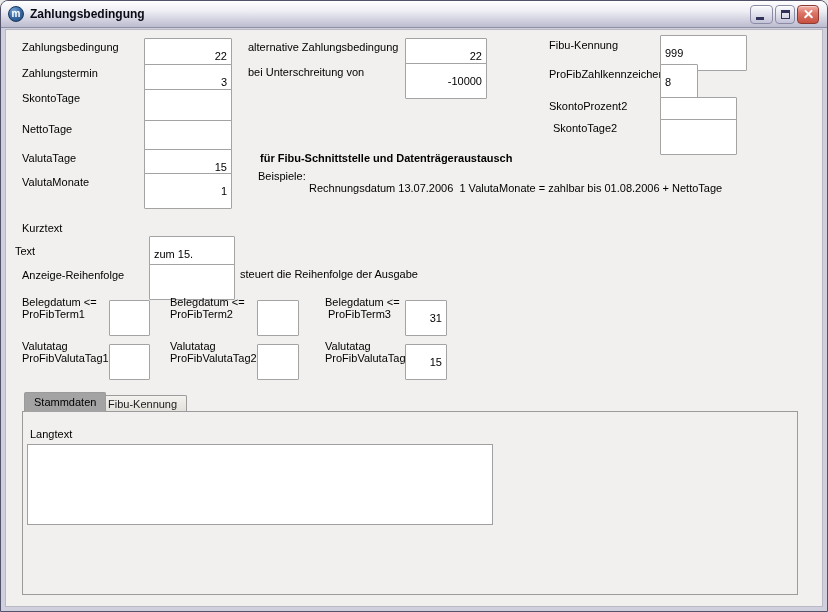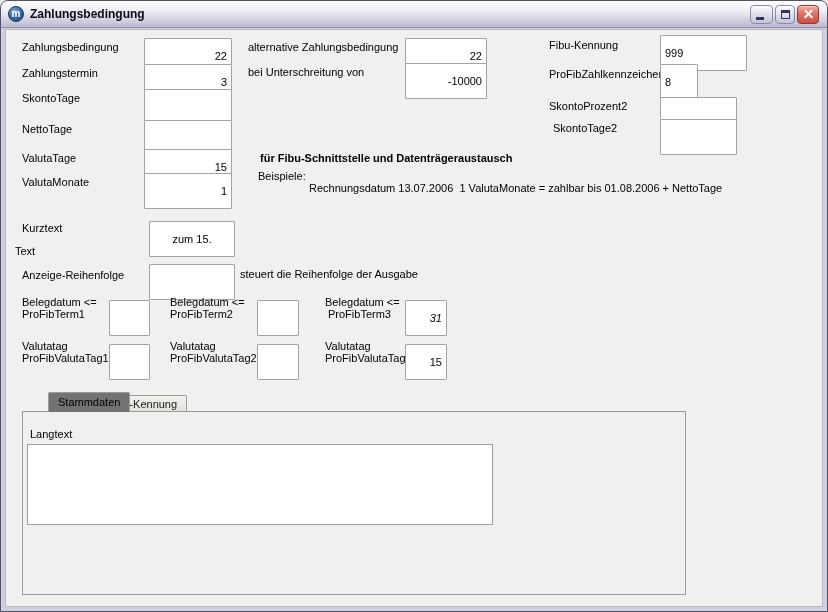--- a/index.html
+++ b/index.html
@@ -72,21 +72,21 @@
   .heading { position:absolute; font-size:11px; font-weight:bold; white-space:nowrap; }
   .example { position:absolute; font-size:11px; white-space:pre;padding-left:43px; }
 
   .tab {
     position:absolute; border:1px solid #9b9b9b; border-bottom:none;
     border-radius:2px 2px 0 0;
     font-size:11px; text-align:center; cursor:default; white-space:nowrap;
     padding:0 9px;
   }
   .tab.active {
-    height:20px; line-height:19px; background:#737373; z-index:3;margin-left:24px;
+    height:20px; line-height:19px; background:#a3a3a3; z-index:3;
   }
   .tab.inactive {
     height:17px; line-height:16px; background:linear-gradient(180deg,#f3f2ef 0%,#e2e0da 100%);
     z-index:1; color:#1a1a1a;
   }
   .panel {
     position:absolute; border:1px solid #9b9b9b; background:#f1f0ee; z-index:2;
   }
   .panel .lbl { position:absolute; }
   .txtarea {
@@ -153,21 +153,21 @@
     <input class="inp num" style="left: 654px; top: 67px; width: 77px;" value="">
 
     <div class="lbl" style="left:547px;top:92px">SkontoTage2</div>
     <input class="inp num" style="left: 654px; top: 89px; width: 77px;" value="">
 
     <div class="heading" style="left:254px;top:122px">für Fibu-Schnittstelle und Datenträgeraustausch</div>
     <div class="lbl" style="left:252px;top:140px">Beispiele:</div>
     <div class="example" style="left:260px;top:152px">Rechnungsdatum 13.07.2006  1 ValutaMonate = zahlbar bis 01.08.2006 + NettoTage</div>
 
     <div class="lbl" style="left:16px;top:192px">Kurztext</div>
-    <input class="inp" style="left: 143px; top: 191px; width: 86px; text-align: center;" value="zum 15.">
+    <input class="inp" style="left: 143px; top: 206px; width: 86px;" value="zum 15.">
 
     <div class="lbl" style="left:9px;top:215px">Text</div>
 
     <div class="lbl" style="left:16px;top:239px">Anzeige-Reihenfolge</div>
     <input class="inp" style="left: 143px; top: 234px; width: 86px;" value="">
     <div class="lbl" style="left:234px;top:238px">steuert die Reihenfolge der Ausgabe</div>
 
     <div class="lbl2" style="left:16px;top:266px">
       <div>Belegdatum &lt;=</div>
       <div>ProFibTerm1</div>
@@ -177,21 +177,21 @@
     <div class="lbl2" style="left:164px;top:266px">
       <div>Belegdatum &lt;=</div>
       <div>ProFibTerm2</div>
     </div>
     <input class="inp num" style="left: 251px; top: 270px; width: 42px;" value="">
 
     <div class="lbl2" style="left:319px;top:266px">
       <div>Belegdatum &lt;=</div>
       <div style="padding-left:3px">ProFibTerm3</div>
     </div>
-    <input class="inp num" style="left: 399px; top: 270px; width: 42px; font-style: italic;" value="31">
+    <input class="inp num" style="left: 399px; top: 270px; width: 42px;" value="31">
 
     <div class="lbl2" style="left:16px;top:310px">
       <div>Valutatag</div>
       <div>ProFibValutaTag1</div>
     </div>
     <input class="inp num" style="left: 103px; top: 314px; width: 41px;" value="">
 
     <div class="lbl2" style="left:164px;top:310px">
       <div>Valutatag</div>
       <div>ProFibValutaTag2</div>
@@ -200,19 +200,19 @@
 
     <div class="lbl2" style="left:319px;top:310px">
       <div>Valutatag</div>
       <div>ProFibValutaTag3</div>
     </div>
     <input class="inp num" style="left: 399px; top: 314px; width: 42px;" value="15">
 
     <div class="tab active" style="left:18px;top:362px">Stammdaten</div>
     <div class="tab inactive" style="left:92px;top:365px">Fibu-Kennung</div>
 
-    <div class="panel" style="left:16px;top:381px;width:664px;height:184px">
+    <div class="panel" style="left:16px;top:381px;width:776px;height:184px">
       <div class="lbl" style="left:7px;top:16px">Langtext</div>
       <textarea class="txtarea" style="left: 4px; top: 32px; width: 466px; height: 81px;"></textarea>
     </div>
 
   </div>
 </div>
 
 </body></html>

